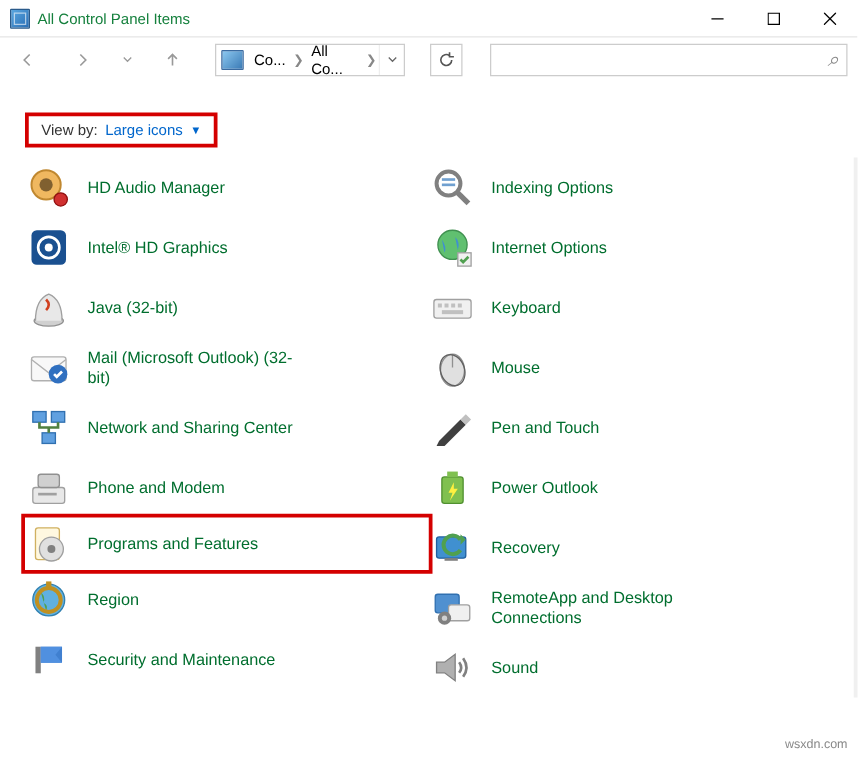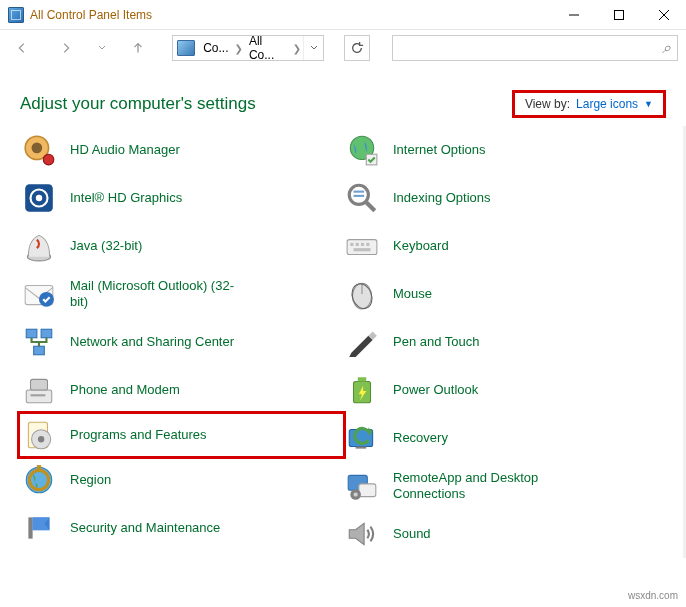--- a/index.html
+++ b/index.html
@@ -1,21 +1,21 @@
 <!DOCTYPE html>
 <html><head>
 <meta charset="utf-8">
 <style>
   * { box-sizing: border-box; font-family: "Segoe UI", Tahoma, sans-serif; }
   body { margin: 0; width: 686px; height: 607px; background: #fff; overflow: hidden; position: relative; }
   
   .titlebar { height: 30px; display: flex; align-items: center; border-bottom: 1px solid #e5e5e5; }
   .titlebar .app-icon { width: 16px; height: 16px; margin: 0 6px 0 8px; background: linear-gradient(135deg,#5aa7e0,#2a6eb5); border: 1px solid #2a5a8a; border-radius:1px; position:relative;}
   .titlebar .app-icon::after{content:"";position:absolute;inset:2px;border:1px solid rgba(255,255,255,.6);}
-  .titlebar .title { font-size: 12px; flex: 1; color: #a16207; }
+  .titlebar .title { font-size: 12px; flex: 1; color: #15803d; }
   .win-controls { display: flex; }
   .win-btn { width: 45px; height: 30px; display: flex; align-items: center; justify-content: center; cursor: pointer; }
   .win-btn svg { width: 10px; height: 10px; }
   
   .navbar { height: 36px; display: flex; align-items: center; padding: 0 8px; gap: 16px; }
   .nav-arrow { width: 28px; height: 28px; display: flex; align-items: center; justify-content: center; border-radius: 2px; color: #888; }
   .nav-arrow svg { width: 14px; height: 14px; }
   .dropdown-tiny { width: 12px; display: flex; align-items: center; justify-content: center; color:#888;}
   .addressbar { flex: 1; height: 26px; border: 1px solid #ccc; display: flex; align-items: center; margin: 0 4px; background:#fff;}
   .addr-icon { width: 20px; height: 16px; margin: 0 4px; background: linear-gradient(135deg,#8cc8f0,#3a7ab5); border:1px solid #3a6aa0; border-radius:1px;}
@@ -109,21 +109,20 @@
         <path d="M13 8a5 5 0 1 1-2-4" fill="none" stroke="#555" stroke-width="1.5"></path>
         <path d="M11 1 L11 5 L15 5" fill="none" stroke="#555" stroke-width="1.5"></path>
       </svg>
     </div>
   <div class="searchbox">
     <span class="mag">⌕</span>
   </div>
 </div>
 
 <div class="header">
-  <div class="heading">Adjust your computer's settings</div>
   <div class="viewby-box">
     <span class="viewby-label">View by:</span>
     <span class="viewby-value">Large icons</span>
     <span class="viewby-arrow">▼</span>
   </div>
 </div>
 
 <div class="content">
   <div class="col" id="left-col">
       <div class="item">
@@ -217,38 +216,38 @@
             <path d="M10 6 L26 6 L21 12 L26 18 L10 18 Z" fill="#5090e0"></path>
           </svg>
         </div>
         <div class="label">Security and Maintenance</div>
       </div>
     </div>
   <div class="col" id="right-col">
       <div class="item">
         <div class="ico">
           <svg viewBox="0 0 32 32">
+            <circle cx="13" cy="13" r="9" fill="none" stroke="#808080" stroke-width="3"></circle>
+            <line x1="20" y1="20" x2="28" y2="28" stroke="#808080" stroke-width="4"></line>
+            <rect x="8" y="9" width="10" height="2" fill="#70a0d0"></rect>
+            <rect x="8" y="13" width="10" height="2" fill="#70a0d0"></rect>
+          </svg>
+        </div>
+        <div class="label">Indexing Options</div>
+      </div>
+      <div class="item">
+        <div class="ico">
+          <svg viewBox="0 0 32 32">
             <circle cx="16" cy="14" r="11" fill="#60c070" stroke="#409050"></circle>
             <path d="M8 10 Q12 16 10 20 M18 8 Q22 12 20 18" fill="#4090d0"></path>
             <rect x="20" y="20" width="10" height="10" fill="#f0f0f0" stroke="#a0a0a0"></rect>
             <path d="M22 25 L24 27 L28 23" fill="none" stroke="#50a050" stroke-width="2"></path>
           </svg>
         </div>
         <div class="label">Internet Options</div>
-      </div>
-      <div class="item">
-        <div class="ico">
-          <svg viewBox="0 0 32 32">
-            <circle cx="13" cy="13" r="9" fill="none" stroke="#808080" stroke-width="3"></circle>
-            <line x1="20" y1="20" x2="28" y2="28" stroke="#808080" stroke-width="4"></line>
-            <rect x="8" y="9" width="10" height="2" fill="#70a0d0"></rect>
-            <rect x="8" y="13" width="10" height="2" fill="#70a0d0"></rect>
-          </svg>
-        </div>
-        <div class="label">Indexing Options</div>
       </div>
       <div class="item">
         <div class="ico">
           <svg viewBox="0 0 32 32">
             <rect x="2" y="10" width="28" height="14" rx="2" fill="#f0f0f0" stroke="#a0a0a0"></rect>
             <rect x="5" y="13" width="3" height="3" fill="#c0c0c0"></rect>
             <rect x="10" y="13" width="3" height="3" fill="#c0c0c0"></rect>
             <rect x="15" y="13" width="3" height="3" fill="#c0c0c0"></rect>
             <rect x="20" y="13" width="3" height="3" fill="#c0c0c0"></rect>
             <rect x="8" y="18" width="16" height="3" fill="#c0c0c0"></rect>

